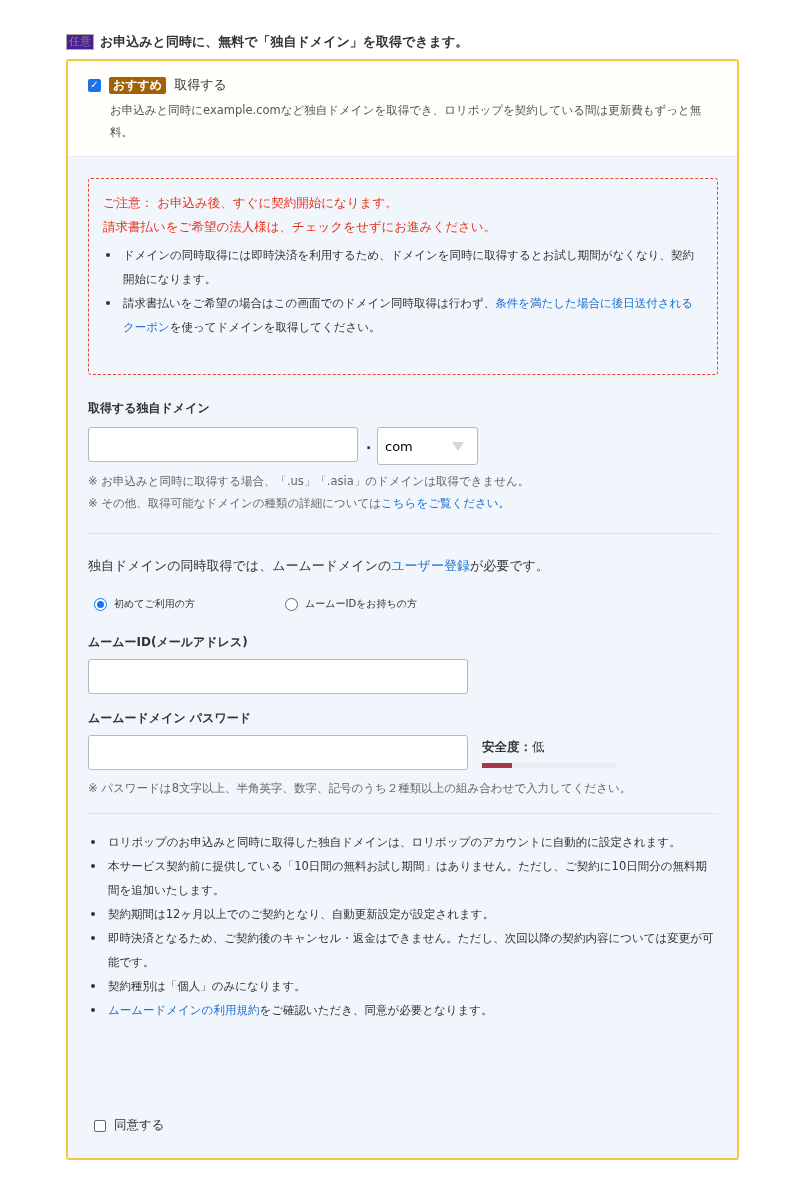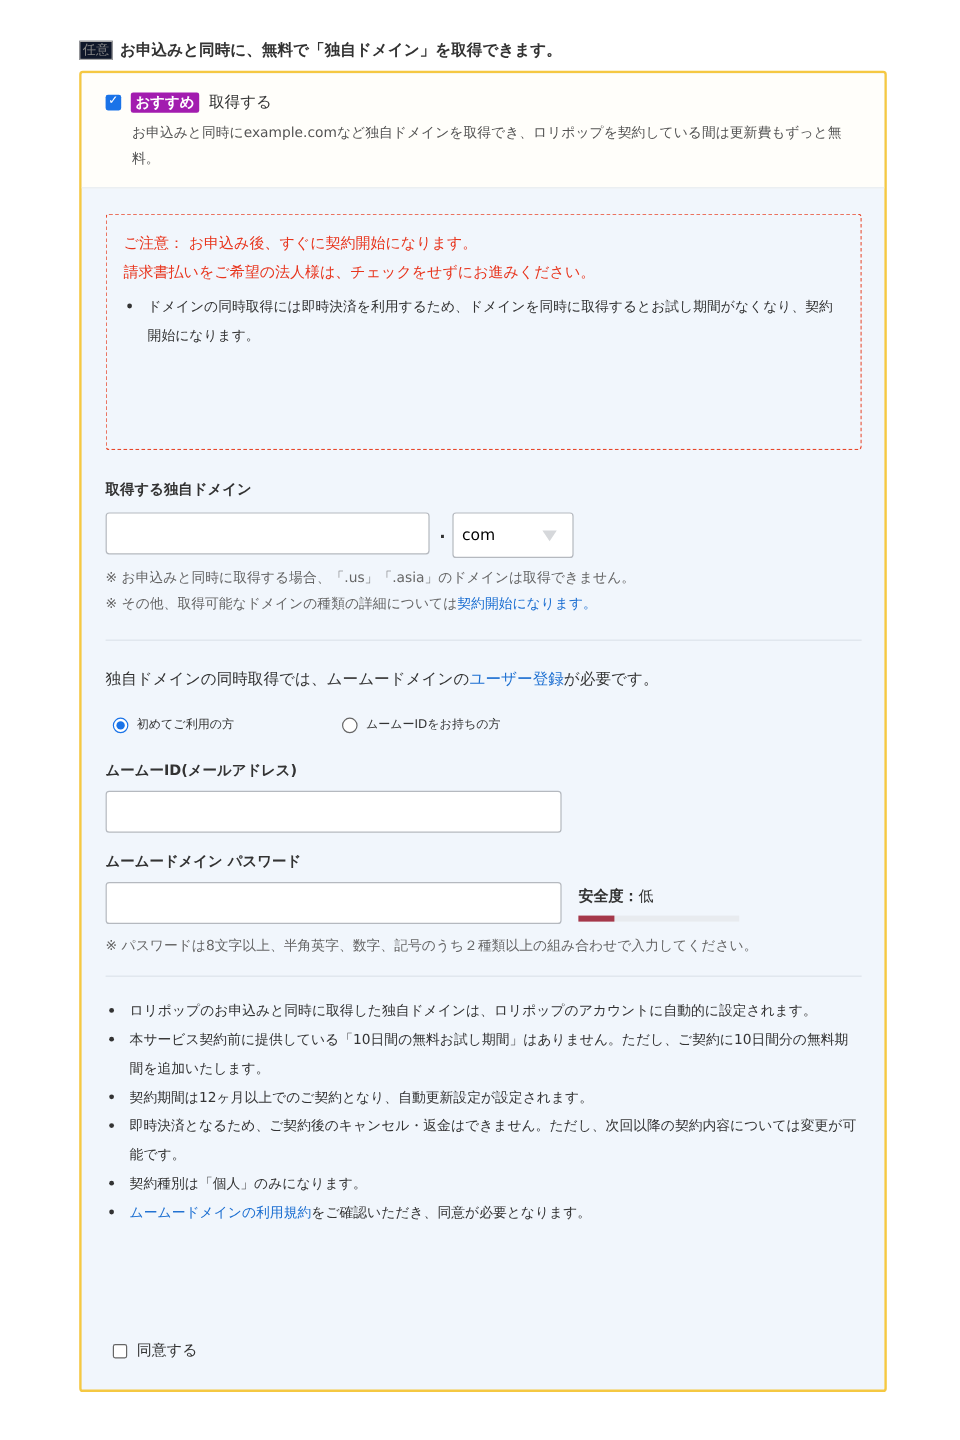--- a/index.html
+++ b/index.html
@@ -1,27 +1,27 @@
 <!DOCTYPE html>
 <html><head>
 <meta charset="utf-8">
 <style>
   * { box-sizing: border-box; margin: 0; padding: 0; }
   html, body { width: 800px; height: 1200px; background: #ffffff; }
   body { font-family: "DejaVu Sans", "Liberation Sans", sans-serif; color: #333333; position: relative; }
 
   .header { position: absolute; left: 66px; top: 33px; display: flex; align-items: center; }
-  .opt-badge { display: inline-block; border: 1px solid #aaaaaa; color: #888888; font-size: 11px; line-height: 14px; padding: 0 2px; margin-right: 6px; background: #0f172a; }
+  .opt-badge { display: inline-block; border: 1px solid #aaaaaa; color: #888888; font-size: 11px; line-height: 14px; padding: 0 2px; margin-right: 6px; background: #4c1d95; }
   .header-title { font-size: 13px; font-weight: bold; color: #333333; }
 
   .panel { position: absolute; left: 66px; top: 59px; width: 673px; height: 1101px; border: 2px solid #f5c842; border-radius: 3px; background: #f1f6fc; overflow: hidden; }
   .panel-top { background: #fffefa; padding: 14px 18px 13px 20px; border-bottom: 1px solid #e6ebf1; height: 96px; }
   .acquire-row { display: flex; align-items: center; height: 20px; }
   .cb-checked { width: 13px; height: 13px; background: #1a73e8; border-radius: 2px; display: inline-flex; align-items: center; justify-content: center; color: #fff; font-size: 10px; font-weight: bold; margin-right: 8px; line-height: 1; }
-  .reco-badge { background: #a21caf; color: #fff; font-size: 12px; font-weight: bold; padding: 1px 4px; border-radius: 2px; margin-right: 8px; line-height: 15px; }
+  .reco-badge { background: #a16207; color: #fff; font-size: 12px; font-weight: bold; padding: 1px 4px; border-radius: 2px; margin-right: 8px; line-height: 15px; }
   .acquire-label { font-size: 13px; color: #333; }
   .acquire-desc { margin-left: 22px; margin-top: 4px; font-size: 11.5px; line-height: 22px; color: #555; }
 
   .notice { position: absolute; left: 20px; top: 117px; width: 630px; height: 197px; border: 1px dashed #e8472b; border-radius: 3px; padding: 12px 14px 10px 14px; }
   .notice-h { color: #e8341c; font-weight: normal; font-size: 12.5px; line-height: 24px; }
   .notice ul { list-style: none; margin-top: 4px; }
   .notice li, .bottom-list li { position: relative; padding-left: 20px; font-size: 11.5px; line-height: 24px; color: #333; }
   .notice li::before, .bottom-list li::before { content: ""; position: absolute; left: 3px; top: 10px; width: 4px; height: 4px; background: #333; border-radius: 50%; }
   .link { color: #1b6ed1; }
 
@@ -64,32 +64,33 @@
       <span class="acquire-label">取得する</span>
     </div>
     <div class="acquire-desc">お申込みと同時にexample.comなど独自ドメインを取得でき、ロリポップを契約している間は更新費もずっと無料。</div>
   </div>
 
   <div class="notice">
     <div class="notice-h">ご注意： お申込み後、すぐに契約開始になります。</div>
     <div class="notice-h">請求書払いをご希望の法人様は、チェックをせずにお進みください。</div>
     <ul>
       <li>ドメインの同時取得には即時決済を利用するため、ドメインを同時に取得するとお試し期間がなくなり、契約開始になります。</li>
+      <li><span>請求書払いをご希望の場合はこの画面でのドメイン同時取得は行わず、</span><span class="link">条件を満たした場合に後日送付されるクーポン</span><span>を使ってドメインを取得してください。</span></li>
     </ul>
   </div>
 
   <div class="sec-label" style="top:339px;">取得する独自ドメイン</div>
   <input class="txt-input" style="left: 20px; top: 366px; width: 270px; height: 35px;" value="">
   <span class="dot">.</span>
   <div class="select">
     <span>com</span>
     <span class="select-arrow"></span>
   </div>
   <div class="note" style="top:409px;">※ お申込みと同時に取得する場合、「.us」「.asia」のドメインは取得できません。</div>
-  <div class="note" style="top:431px;"><span>※ その他、取得可能なドメインの種類の詳細については</span><span class="link">契約開始になります。</span></div>
+  <div class="note" style="top:431px;"><span>※ その他、取得可能なドメインの種類の詳細については</span><span class="link">こちらをご覧ください。</span></div>
 
   <div class="divider" style="top:472px;"></div>
 
   <div class="reg-text"><span>独自ドメインの同時取得では、ムームードメインの</span><span class="link">ユーザー登録</span><span>が必要です。</span></div>
 
   <div class="radio-row" style="left:26px;">
     <span class="radio on"></span>
     <span>初めてご利用の方</span>
   </div>
   <div class="radio-row" style="left:217px;">

